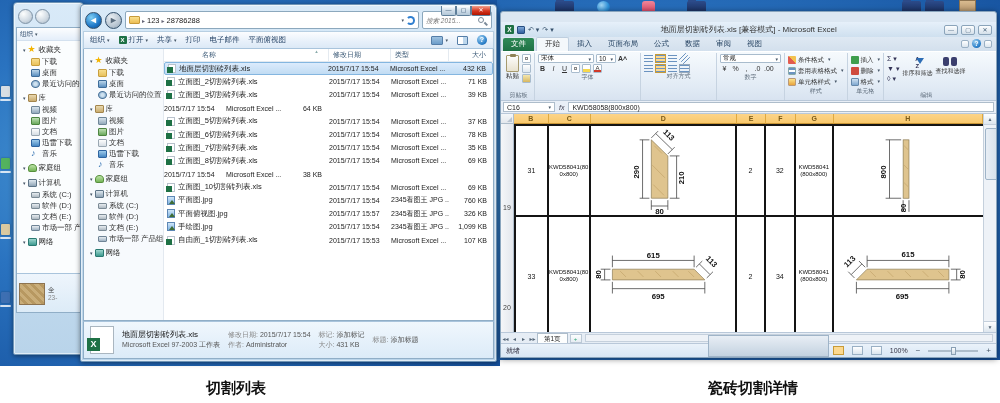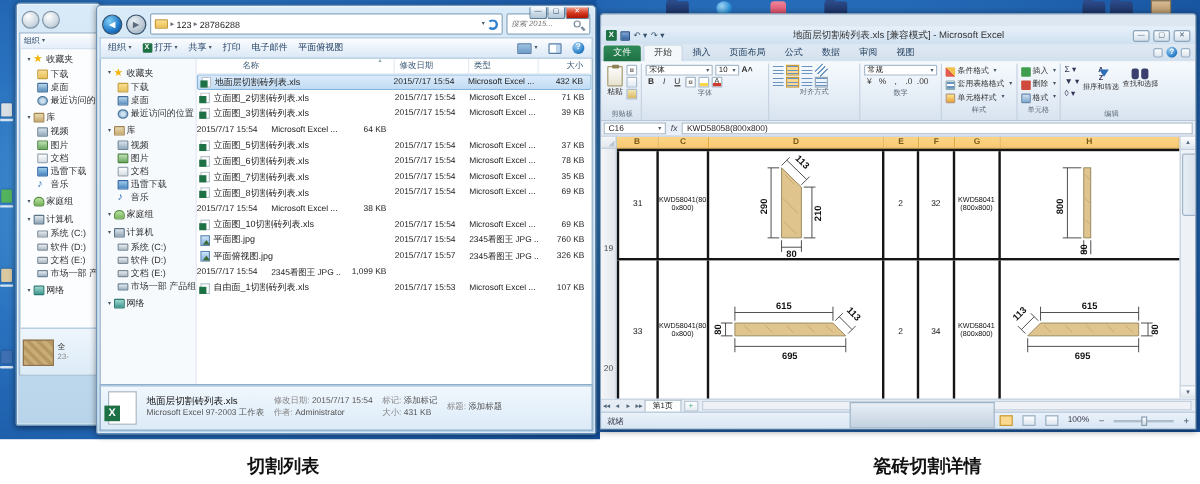--- a/index.html
+++ b/index.html
@@ -549,20 +549,24 @@
             <div class="frow">
               <span class="fname">
                 <span class="fi fi-image"></span>
                 <span>平面俯视图.jpg</span>
               </span>
               <span class="fdate">2015/7/17 15:57</span>
               <span class="ftype">2345看图王 JPG ...</span>
               <span class="fsize">326 KB</span>
             </div>
             <div class="frow">
+              <span class="fname">
+                <span class="fi fi-image"></span>
+                <span>手绘图.jpg</span>
+              </span>
               <span class="fdate">2015/7/17 15:54</span>
               <span class="ftype">2345看图王 JPG ...</span>
               <span class="fsize">1,099 KB</span>
             </div>
             <div class="frow">
               <span class="fname">
                 <span class="fi fi-excel"></span>
                 <span>自由面_1切割砖列表.xls</span>
               </span>
               <span class="fdate">2015/7/17 15:53</span>
@@ -894,14 +898,14 @@
       <span>100%</span>
       <span class="zsign">−</span>
       <span class="zslider">
           <span class="knob"></span>
         </span>
       <span class="zsign">+</span>
     </div>
   </div>
 
   <div class="caption" style="left:236px">切割列表</div>
-  <div class="caption" style="left:773px">瓷砖切割详情</div>
+  <div class="caption" style="left:753px">瓷砖切割详情</div>
 </div>
 
 </body></html>

